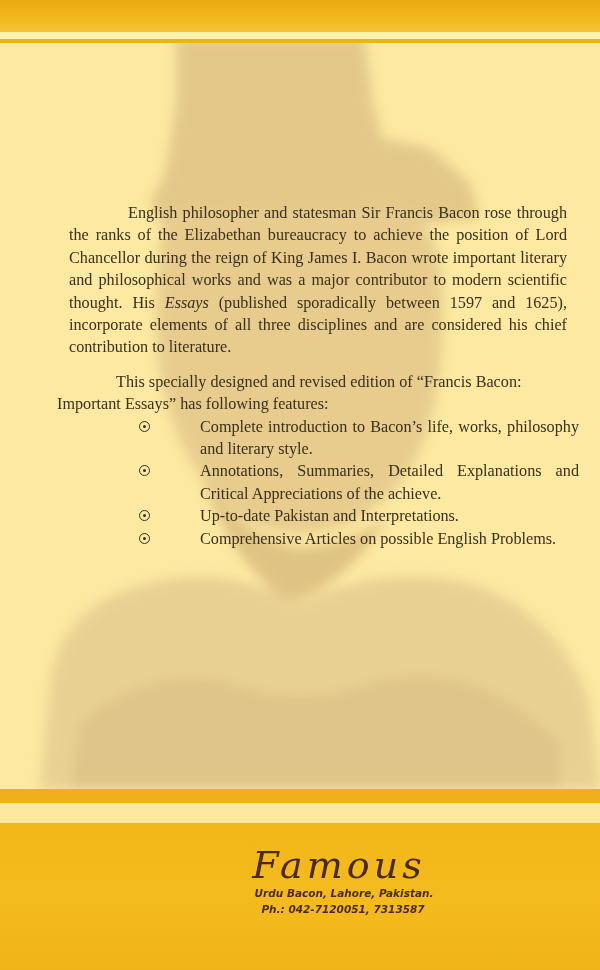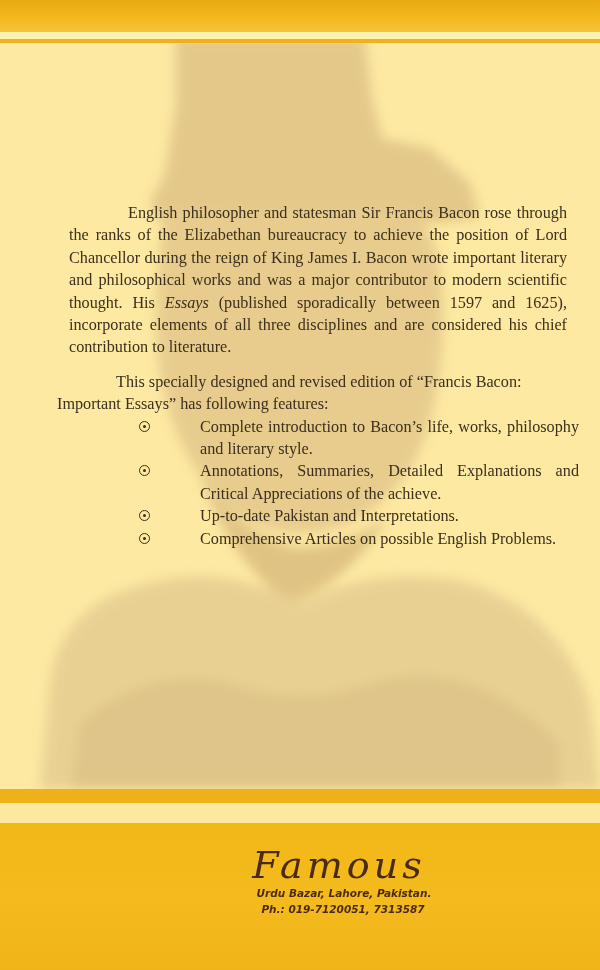--- a/index.html
+++ b/index.html
@@ -194,15 +194,15 @@
     </li>
     <li class="feature">
       <span class="bullet"></span>
       <span>Comprehensive Articles on possible English Problems.</span>
     </li>
   </ul>
 </div>
 
 <div class="publisher">
   <div class="pub-name">Famous</div>
-  <div class="pub-line pub-address">Urdu Bazar, Lahore, Pakistan.</div>
-  <div class="pub-line pub-phone">Ph.: 019-7120051, 7313587</div>
+  <div class="pub-line pub-address">Urdu Bacon, Lahore, Pakistan.</div>
+  <div class="pub-line pub-phone">Ph.: 042-7120051, 7313587</div>
 </div>
 
 </body></html>

